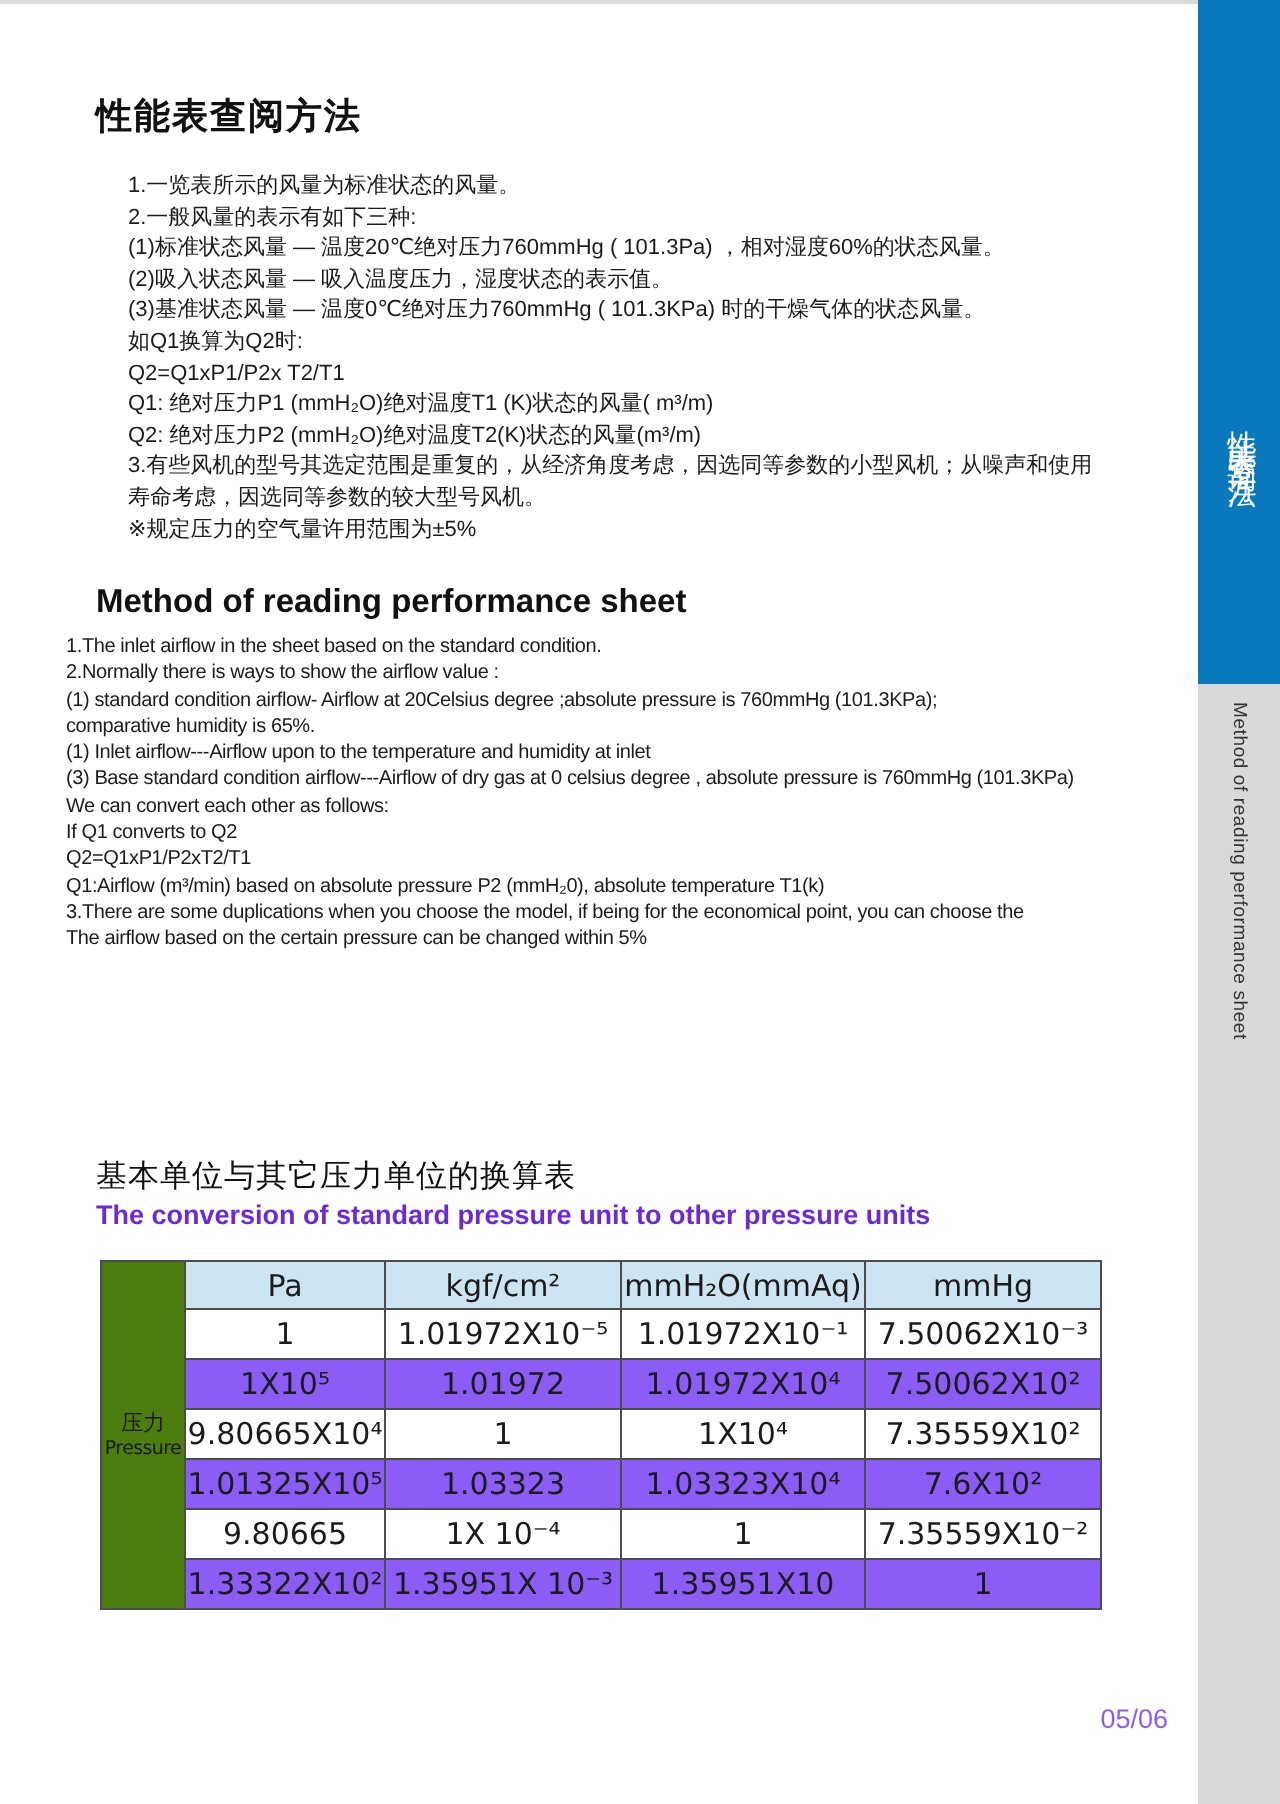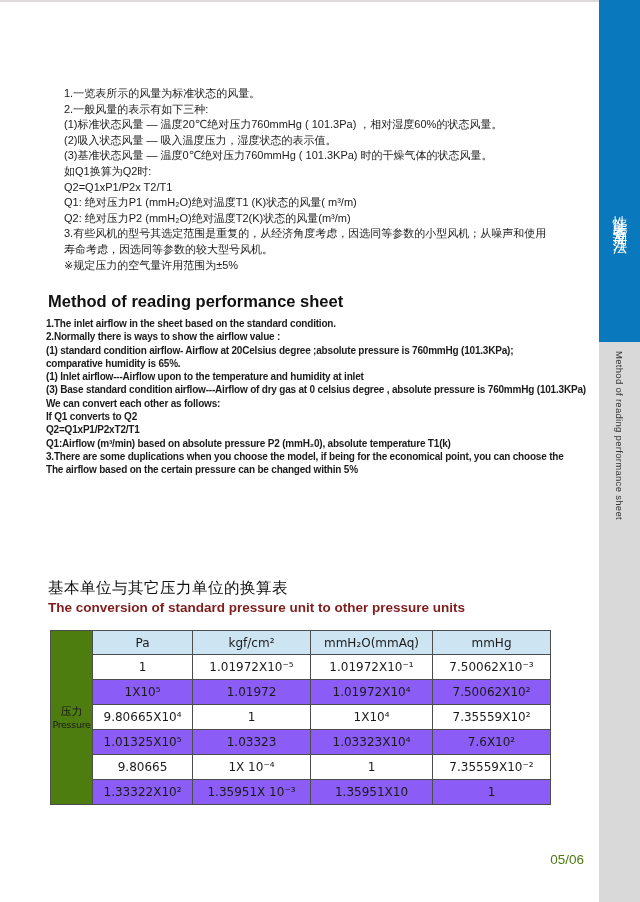--- a/index.html
+++ b/index.html
@@ -24,57 +24,56 @@
   }
   .cn-block {
     position: absolute; left: 64px; top: 86px; width: 530px;
     font-size: 11px; line-height: 15.6px; color: #1b1b1b;
   }
   .en-heading {
     position: absolute; left: 48px; top: 292px;
     font-size: 16.5px; font-weight: bold; color: #111;
   }
   .en-block {
-    position: absolute; left: 46px; top: 317px; width: 540px;
+    position: absolute; left: 33px; top: 317px; width: 540px;
     font-size: 10px; line-height: 13.3px; letter-spacing: -0.2px; color: #1b1b1b;
     white-space: nowrap;
-    font-weight: bold;
   }
   
   .sec2-title-cn {
     position: absolute; left: 48px; top: 578px;
     font-size: 15.5px; font-weight: normal; letter-spacing: 0.5px; color: #111;
   }
   .sec2-title-en {
     position: absolute; left: 48px; top: 600px;
-    font-size: 13.5px; font-weight: bold; color: #7f1d1d;
+    font-size: 13.5px; font-weight: bold; color: #6d28d9;
   }
   
   table.conv {
     position: absolute; left: 50px; top: 630px;
     width: 500px; border-collapse: collapse; table-layout: fixed;
     font-family: "DejaVu Sans", "Liberation Sans", sans-serif;
   }
   table.conv td, table.conv th {
     border: 1px solid #4d4d4d;
     text-align: center; vertical-align: middle;
-    font-size: 12px; font-weight: normal; color: #1b1b1b;
+    font-size: 15px; font-weight: normal; color: #1b1b1b;
     overflow: hidden;
   }
   table.conv tr.hdr th { height: 24px; background: #cde4f2; }
   table.conv tr.data td { height: 25px; background: #ffffff; }
   table.conv tr.data.alt td { background: #8b5cf6; }
   table.conv td.rowhead {
     background: #4d7c0f; font-size: 11px; line-height: 13px; padding: 0 1px;
   }
   table.conv td.rowhead .en { font-size: 9.5px; letter-spacing: -0.3px; }
   
   .page-num {
     position: absolute; left: 520px; top: 852px; width: 64px;
-    text-align: right; font-size: 13.5px; color: #4d7c0f;
+    text-align: right; font-size: 13.5px; color: #8b5cf6;
   }
   
   .side-blue {
     position: absolute; left: 599px; top: 0; width: 41px; height: 342px;
     background: #0978bd;
   }
   .side-tab-cn {
     position: absolute; top: 204px; left: 50%; transform: translateX(-50%);
     writing-mode: vertical-rl; text-orientation: upright;
     color: #ffffff; font-size: 14.5px; letter-spacing: 4px;
@@ -91,20 +90,21 @@
     font-family: "Liberation Sans", sans-serif;
     white-space: nowrap;
   }
 </style>
 </head>
 <body>
 
 <div class="page">
   <div class="top-hairline"></div>
 
+  <div class="main-title-cn">性能表查阅方法</div>
 
   <div class="cn-block">
     <div>1.一览表所示的风量为标准状态的风量。</div>
     <div>2.一般风量的表示有如下三种:</div>
     <div>(1)标准状态风量 — 温度20℃绝对压力760mmHg ( 101.3Pa) ，相对湿度60%的状态风量。</div>
     <div>(2)吸入状态风量 — 吸入温度压力，湿度状态的表示值。</div>
     <div>(3)基准状态风量 — 温度0℃绝对压力760mmHg ( 101.3KPa) 时的干燥气体的状态风量。</div>
     <div>如Q1换算为Q2时:</div>
     <div>Q2=Q1xP1/P2x T2/T1</div>
     <div>Q1: 绝对压力P1 (mmH₂O)绝对温度T1 (K)状态的风量( m³/m)</div>

